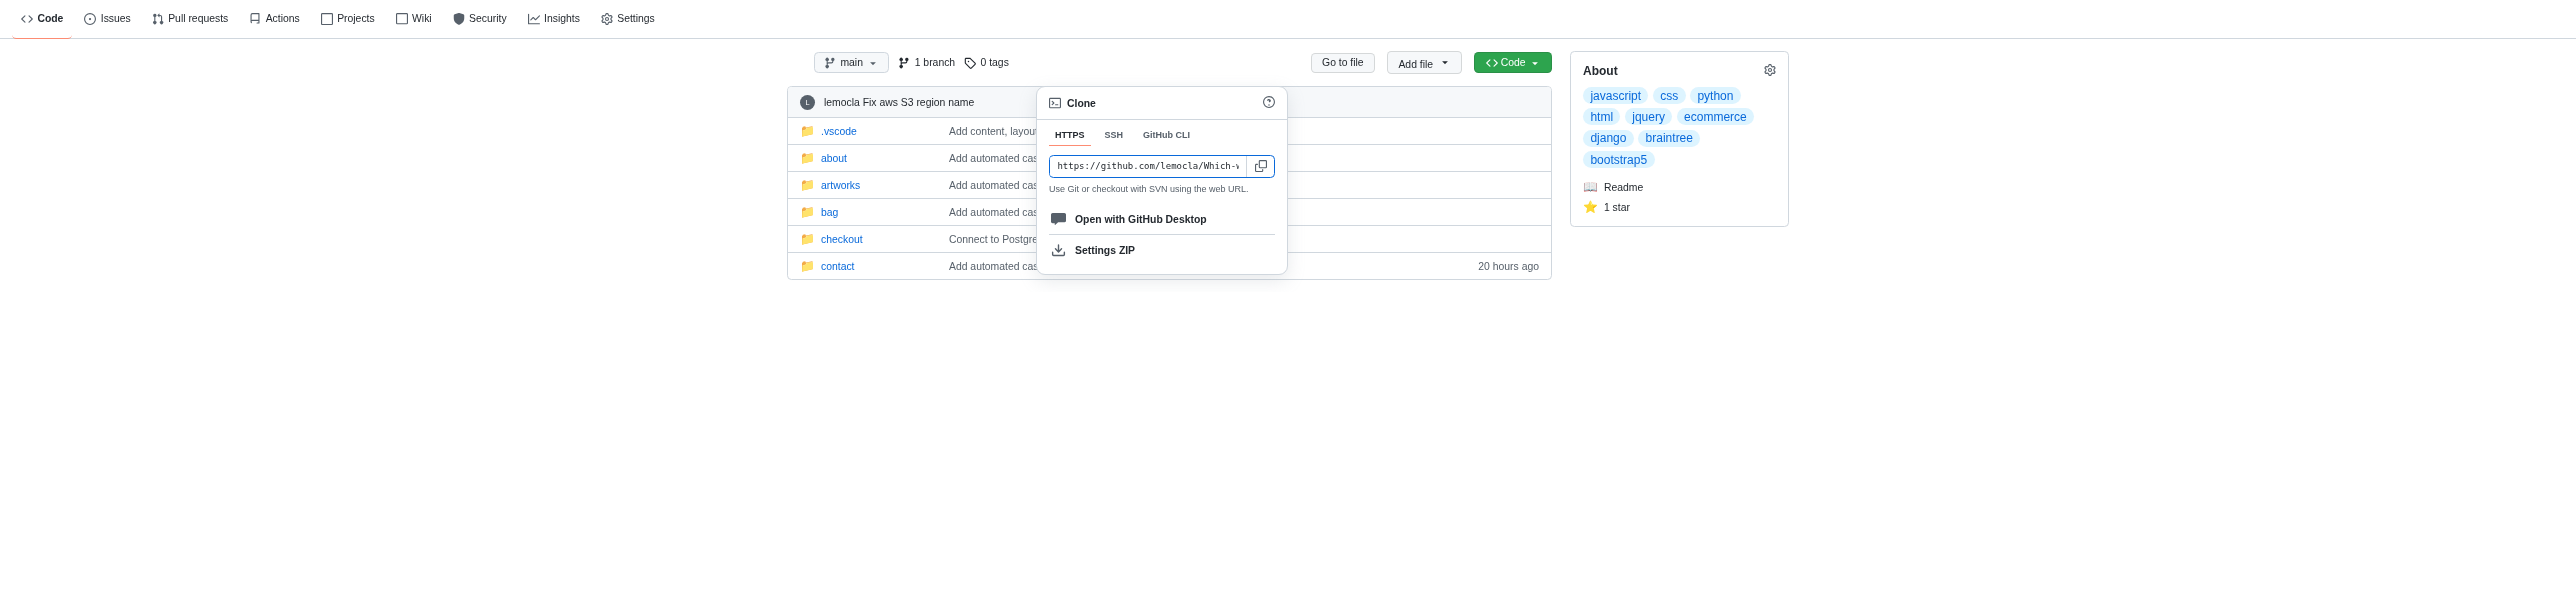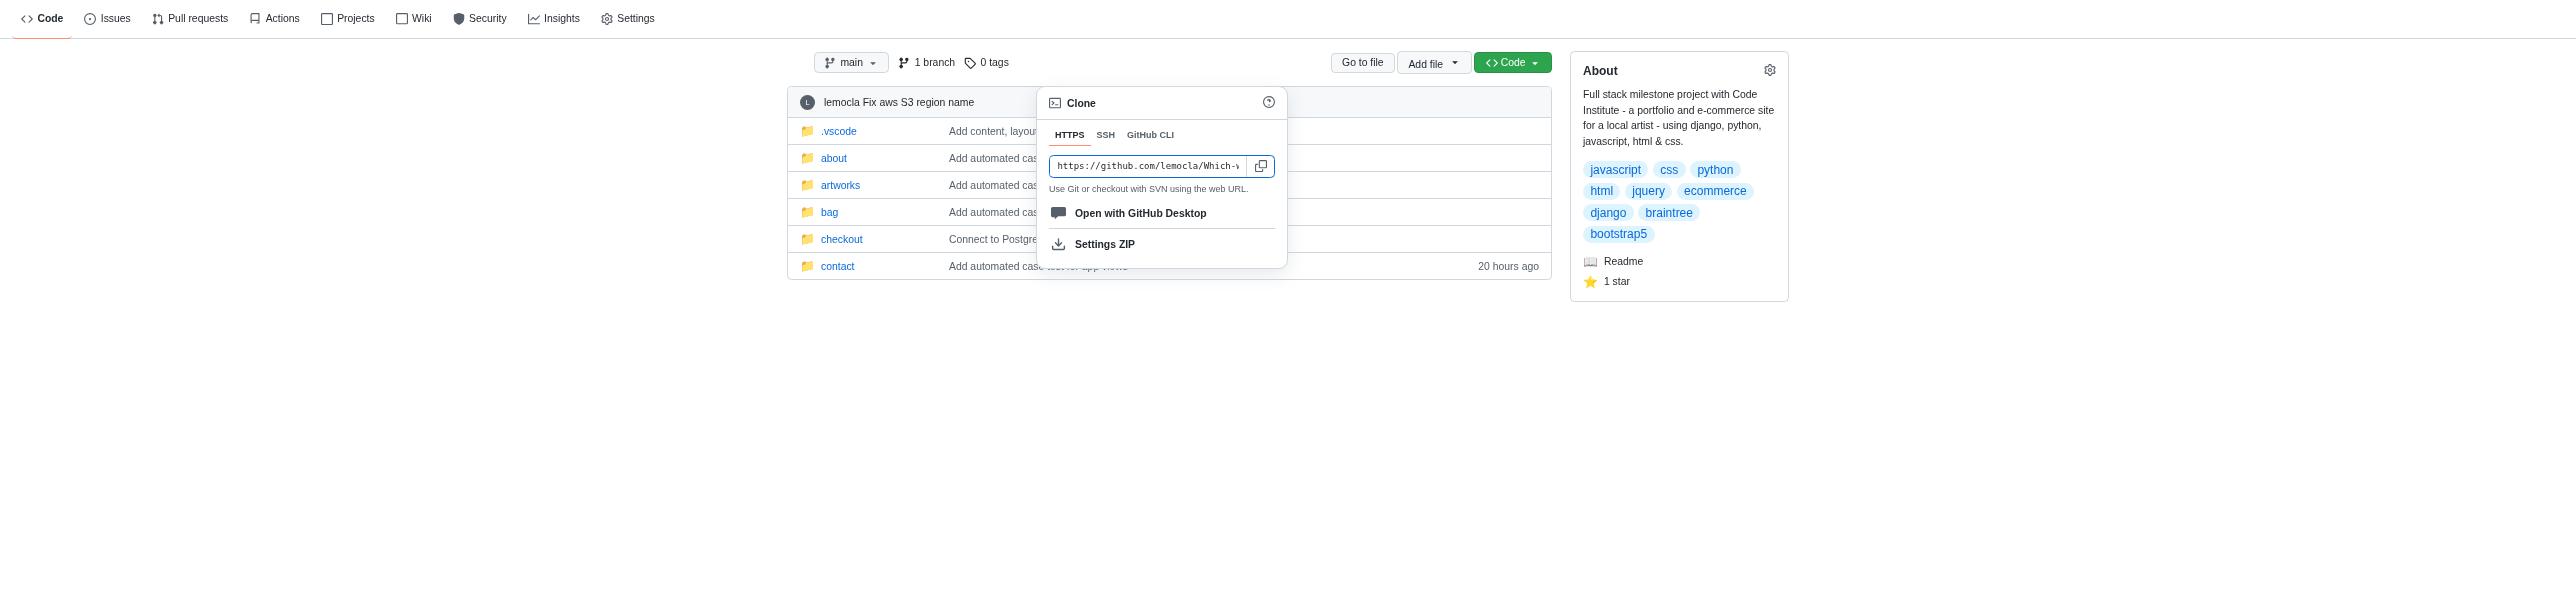--- a/index.html
+++ b/index.html
@@ -90,21 +90,21 @@
       gap: 4.4px;
       color: #24292f;
       font-size: 10.4px;
       cursor: pointer;
     }
 
     .toolbar-right {
       margin-left: auto;
       display: flex;
       align-items: center;
-      gap: 2px;
+      gap: 12px;
     }
     .btn {
       padding: 3.7px 10.4px;
       border-radius: 4.4px;
       border: 0.7px solid rgba(27,31,36,0.15);
       cursor: pointer;
       font-size: 10.4px;
       background: #f6f8fa;
       color: #24292f;
       font-weight: 500;
@@ -266,21 +266,21 @@
     }
     .clone-title {
       display: flex;
       align-items: center;
       gap: 6px;
       font-weight: 600;
       font-size: 10.4px;
     }
     .clone-tabs {
       display: flex;
-      gap: 0;
+      gap: 8px;
       padding: 6px 12px 0;
     }
     .clone-tab {
       padding: 4.4px 6px;
       font-size: 9px;
       font-weight: 600;
       cursor: pointer;
       color: #57606a;
       border-bottom: 1.5px solid transparent;
     }
@@ -315,21 +315,21 @@
       border: none;
       border-left: 0.7px solid #d0d7de;
       cursor: pointer;
       color: #57606a;
       display: flex;
       align-items: center;
     }
     .clone-help-text {
       color: #57606a;
       font-size: 9px;
-      margin-bottom: 5px;
+      margin-bottom: 11px;
     }
     .clone-action-item {
       display: flex;
       align-items: center;
       gap: 8px;
       padding: 7.4px 0;
       cursor: pointer;
       border-bottom: 0.7px solid #d0d7de;
     }
     .clone-action-item:last-child { border-bottom: none; }
@@ -523,21 +523,20 @@
   <div class="sidebar">
     <div class="about-section">
       <div class="about-header">
         <span class="about-title">About</span>
         <span style="color:#57606a;cursor:pointer;">
           <svg width="12" height="12" viewBox="0 0 16 16" fill="currentColor">
             <path d="M8 0a8.2 8.2 0 0 1 .701.031C9.444.095 9.99.645 10.16 1.29l.288 1.107c.018.066.079.158.212.224.231.114.454.243.668.386.123.082.233.09.299.071l1.103-.303c.644-.176 1.392.021 1.82.63.27.385.506.792.704 1.218.315.675.111 1.422-.364 1.891l-.814.806c-.049.048-.098.147-.088.294.016.257.016.515 0 .772-.01.147.038.246.088.294l.814.806c.475.469.679 1.216.364 1.891a7.977 7.977 0 0 1-.704 1.217c-.428.61-1.176.807-1.82.63l-1.102-.302c-.067-.019-.177-.011-.3.071a5.909 5.909 0 0 1-.668.386c-.133.066-.194.158-.211.224l-.29 1.106c-.168.646-.715 1.196-1.458 1.26a8.006 8.006 0 0 1-1.402 0c-.743-.064-1.289-.614-1.458-1.26l-.289-1.106c-.018-.066-.079-.158-.212-.224a5.738 5.738 0 0 1-.668-.386c-.123-.082-.233-.09-.299-.071l-1.103.303c-.644.176-1.392-.021-1.82-.63a8.12 8.12 0 0 1-.704-1.218c-.315-.675-.111-1.422.363-1.891l.815-.806c.05-.048.098-.147.088-.294a6.214 6.214 0 0 1 0-.772c.01-.147-.038-.246-.088-.294l-.815-.806C.635 6.045.431 5.298.746 4.623a7.92 7.92 0 0 1 .704-1.217c.428-.61 1.176-.807 1.82-.63l1.102.302c.067.019.177.011.3-.071.214-.143.437-.272.668-.386.133-.066.194-.158.211-.224l.29-1.106C6.009.645 6.556.095 7.299.03 7.53.01 7.764 0 8 0zm-.571 1.525c-.036.003-.108.036-.137.146l-.289 1.105c-.147.561-.549.967-.998 1.189-.173.086-.34.183-.5.29-.417.278-.97.423-1.529.27l-1.103-.303c-.109-.03-.175.016-.195.045-.22.312-.412.644-.573.99-.014.031-.021.11.059.19l.815.806c.411.406.562.957.53 1.456a4.709 4.709 0 0 0 0 .582c.032.499-.119 1.05-.53 1.456l-.815.806c-.081.08-.073.159-.059.19.162.346.353.677.573.989.02.03.085.076.195.046l1.102-.303c.56-.153 1.113-.008 1.53.27.161.107.328.204.501.29.447.222.85.629.997 1.189l.289 1.105c.029.109.101.143.137.146a6.6 6.6 0 0 0 1.142 0c.036-.003.108-.036.137-.146l.289-1.105c.147-.561.549-.967.998-1.189.173-.086.34-.183.5-.29.417-.278.97-.423 1.529-.27l1.103.303c.109.029.175-.016.195-.045.22-.313.411-.644.573-.99.014-.031.021-.11-.059-.19l-.815-.806c-.411-.406-.562-.957-.53-1.456a4.709 4.709 0 0 0 0-.582c-.032-.499.119-1.05.53-1.456l.815-.806c.081-.08.073-.159.059-.19a6.464 6.464 0 0 0-.573-.989c-.02-.03-.085-.076-.195-.046l-1.102.303c-.56.153-1.113.008-1.53-.27a4.44 4.44 0 0 0-.501-.29c-.447-.222-.85-.629-.997-1.189l-.289-1.105c-.029-.11-.101-.143-.137-.146a6.6 6.6 0 0 0-1.142 0zM8 5.25a2.75 2.75 0 1 1 0 5.5 2.75 2.75 0 0 1 0-5.5zm0 1.5a1.25 1.25 0 1 0 0 2.5 1.25 1.25 0 0 0 0-2.5z"></path>
           </svg>
         </span>
       </div>
-      <p class="about-description">Full stack milestone project with Code Institute - a portfolio and e-commerce site for a local artist - using django, python, javascript, html &amp; css.</p>
       <div class="topics">
         <span class="topic">javascript</span>
         <span class="topic">css</span>
         <span class="topic">python</span>
         <span class="topic">html</span>
         <span class="topic">jquery</span>
         <span class="topic">ecommerce</span>
         <span class="topic">django</span>
         <span class="topic">braintree</span>
         <span class="topic">bootstrap5</span>

